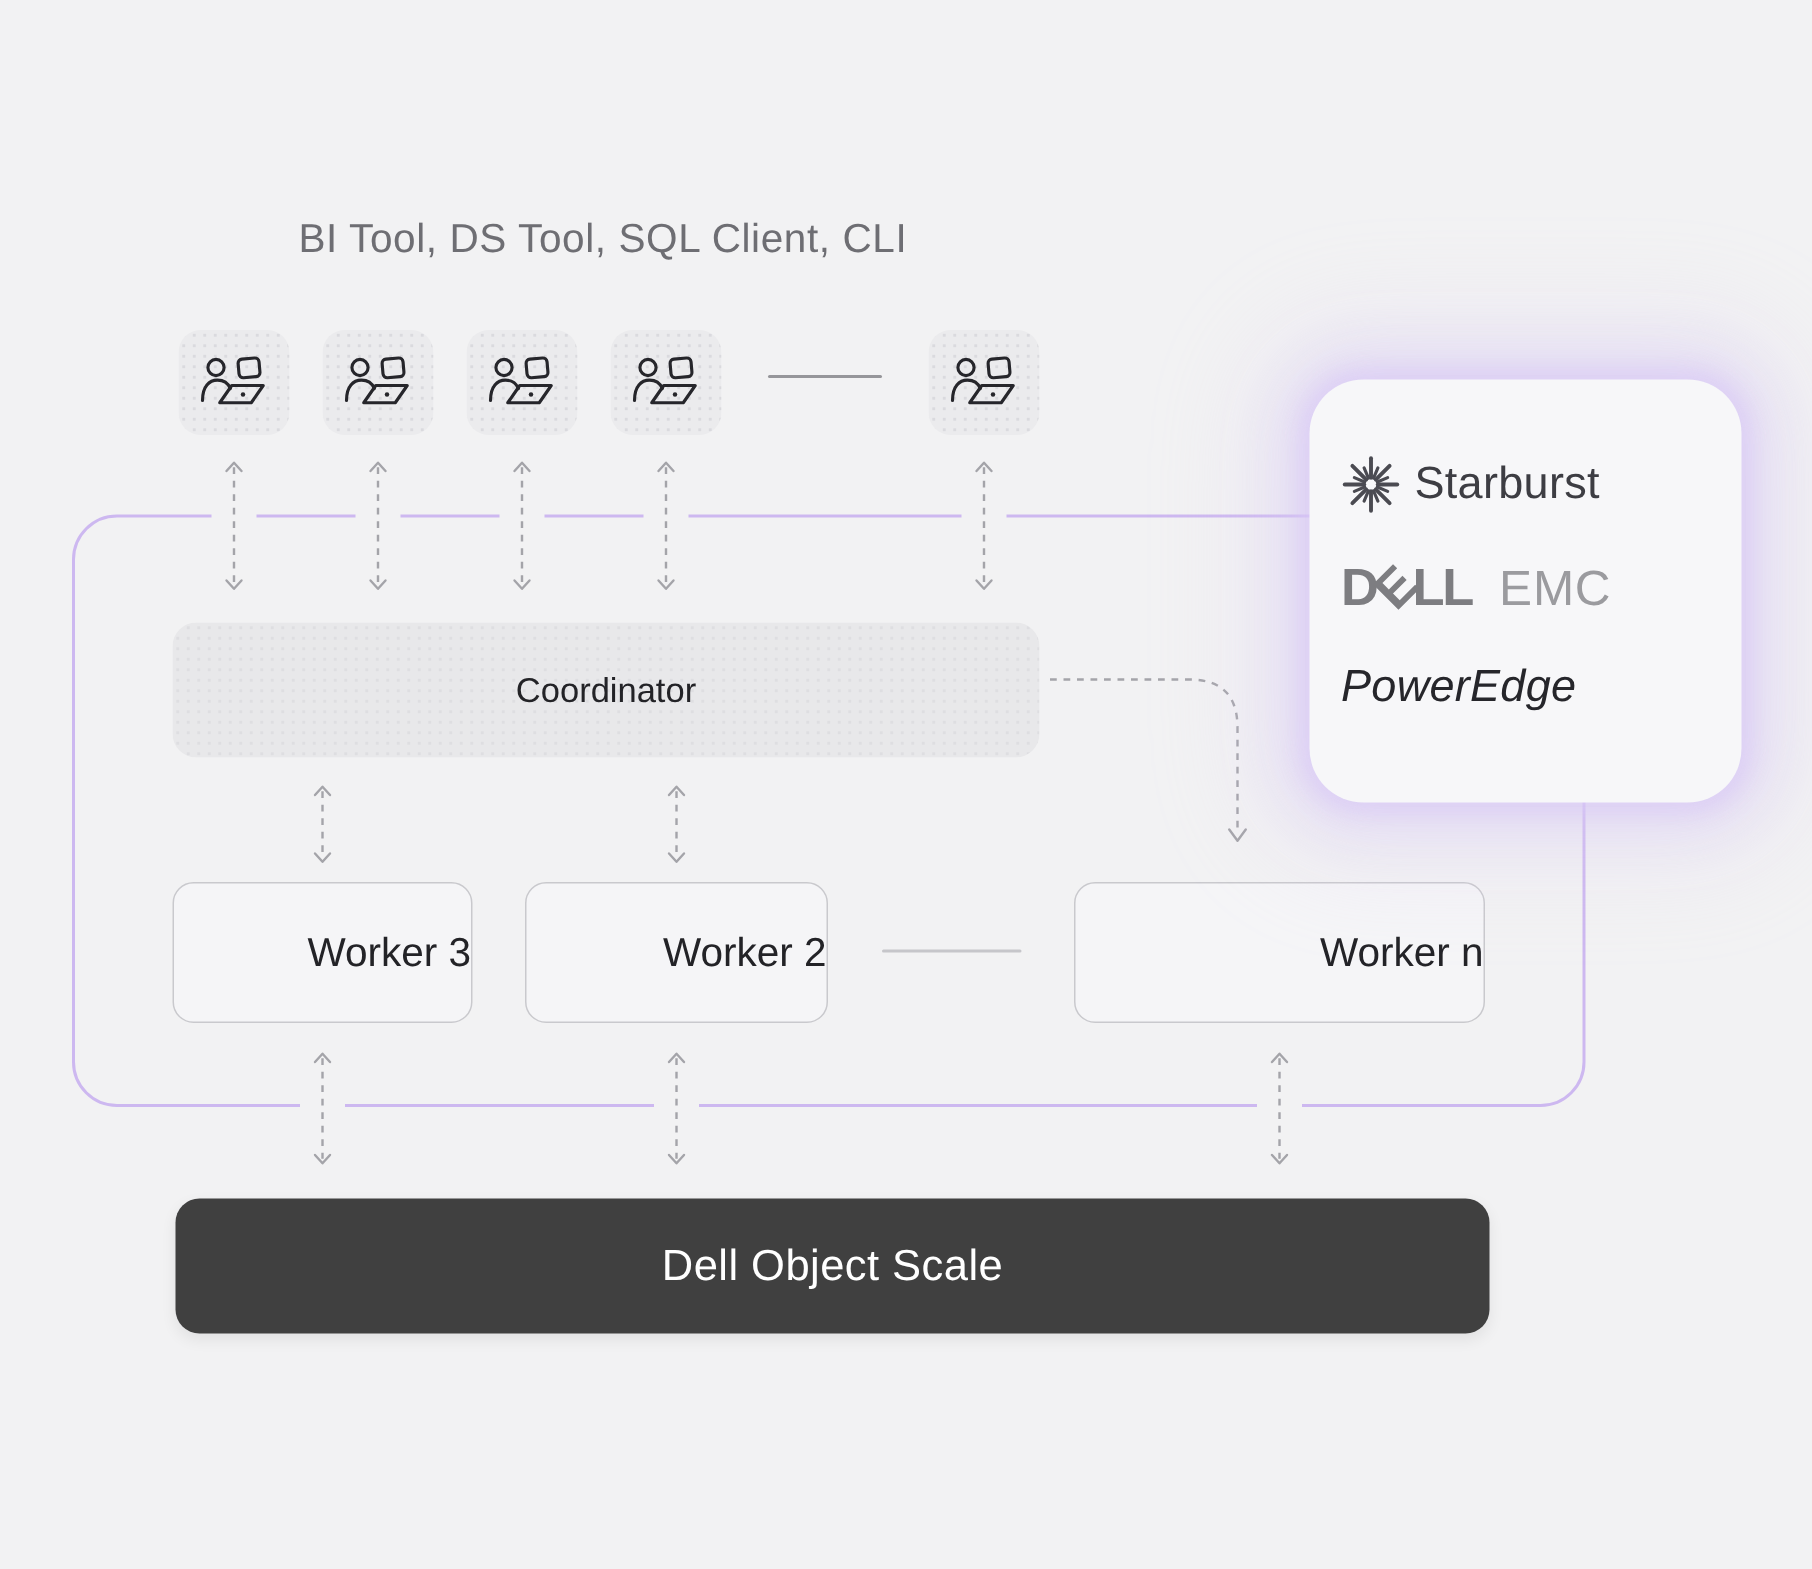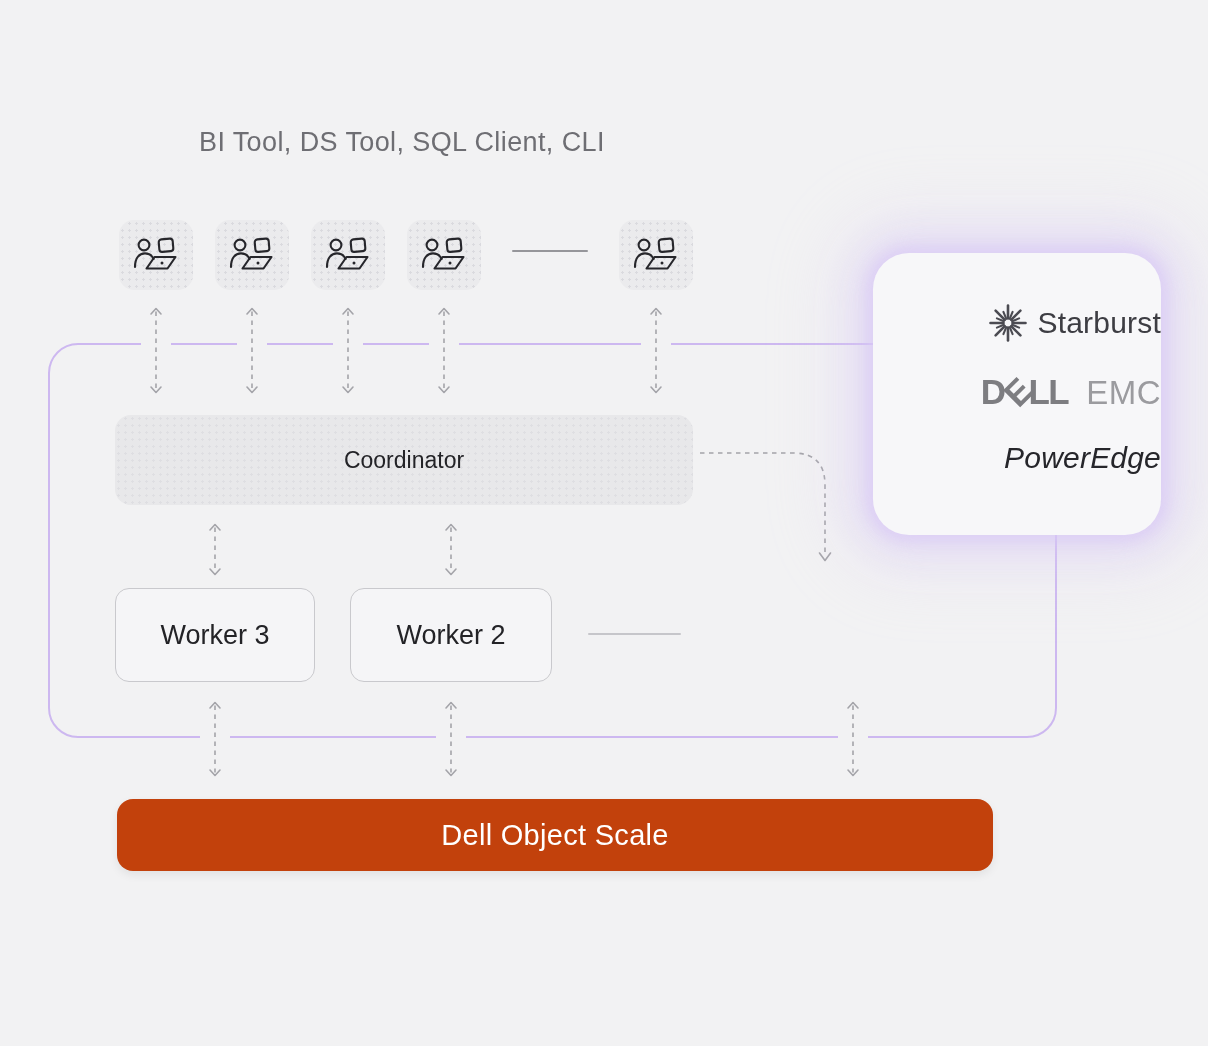--- a/index.html
+++ b/index.html
@@ -7,21 +7,21 @@
     font-family:"Liberation Sans", sans-serif;
     background:#f2f2f3;
   }
   .canvas{
     position:relative;
     width:1208px;height:1046px;
     background:#f2f2f3;
     overflow:hidden;
   }
   .title{
-    position:absolute;left:199px;top:127px;
+    position:absolute;left:199px;top:144px;
     font-size:27px;color:#6e6e73;letter-spacing:.4px;
   }
   
   .tile{
     position:absolute;top:220px;width:74px;height:70px;
     border-radius:15px;
     background-color:#ebebed;
     background-image:radial-gradient(rgba(150,150,162,.20) 1px, transparent 1.2px);
     background-size:7px 7px;
     display:flex;align-items:center;justify-content:center;
@@ -53,40 +53,40 @@
     background-image:radial-gradient(rgba(150,150,162,.12) 1px, transparent 1.2px);
     background-size:7px 7px;
     border-radius:16px;z-index:3;
     display:flex;align-items:center;justify-content:center;
     font-size:23px;color:#232327;
   }
   .worker{
     position:absolute;top:588px;height:94px;
     background:#f5f5f7;border:1.5px solid #c9c9cd;border-radius:14px;
     box-sizing:border-box;z-index:3;
-    display:flex;align-items:center;justify-content:center;
+    display:flex;align-items:center;justify-content:flex-end;
     font-size:27px;color:#232327;
   }
   .storage{
-    position:absolute;left:117px;top:799px;width:876px;height:72px;
-    background:#c2410c;border-radius:16px;z-index:3;
+    position:absolute;left:117px;top:799px;width:876px;height:90px;
+    background:#404040;border-radius:16px;z-index:3;
     display:flex;align-items:center;justify-content:center;
     font-size:29px;color:#ffffff;letter-spacing:.3px;
     box-shadow:0 4px 10px rgba(0,0,0,.07);
   }
   
   .card{
     position:absolute;left:873px;top:253px;width:288px;height:282px;
     background:#f7f7f9;border-radius:36px;z-index:4;
     box-shadow:
       0 0 14px 6px rgba(216,200,246,.65),
       0 0 34px 22px rgba(216,200,246,.40),
       0 0 62px 46px rgba(222,210,248,.22);
   }
-  .card-row{position:absolute;left:0;width:100%;display:flex;align-items:center;justify-content:flex-end;}
+  .card-row{position:absolute;left:0;width:100%;display:flex;align-items:center;justify-content:flex-start;padding-left:21px;}
   .row-starburst{top:50px;gap:9px;}
   .starburst-text{font-size:30px;font-weight:500;color:#3d3d43;letter-spacing:.2px;}
   .row-dell{top:119px;align-items:baseline;}
   .dell-bold{font-size:35px;font-weight:800;color:#7d7d81;letter-spacing:-1.5px;}
   .dell-e{display:inline-block;transform:rotate(-45deg) translateY(1px);margin:0 1px;}
   .emc{font-size:33px;font-weight:300;color:#9b9b9f;letter-spacing:.5px;margin-left:18px;}
   .row-poweredge{top:188px;}
   .poweredge-text{font-size:30px;color:#26262b;letter-spacing:.2px;font-style:italic;}
   .burst{stroke:#4b4b52;stroke-linecap:round;}
 </style>
@@ -208,20 +208,23 @@
       </svg>
   </div>
 
   <div class="worker" style="left:115px;width:200px;">
     <span>Worker 3</span>
   </div>
   <div class="worker" style="left:350px;width:202px;">
     <span>Worker 2</span>
   </div>
   <div class="hline light" style="left:588px;top:633px;width:93px;"></div>
+  <div class="worker" style="left:716px;width:274px;">
+    <span>Worker n</span>
+  </div>
 
   <div class="arrow-wrap" style="left:200px;top:699px;">
     <svg width="16" height="80">
         <path class="ah" d="M3 9 L8 3.5 L13 9"></path>
         <line class="al" x1="8" y1="6.5" x2="8" y2="73.5"></line>
         <path class="ah" d="M3 71 L8 76.5 L13 71"></path>
       </svg>
   </div>
   <div class="arrow-wrap" style="left:436px;top:699px;">
     <svg width="16" height="80">

